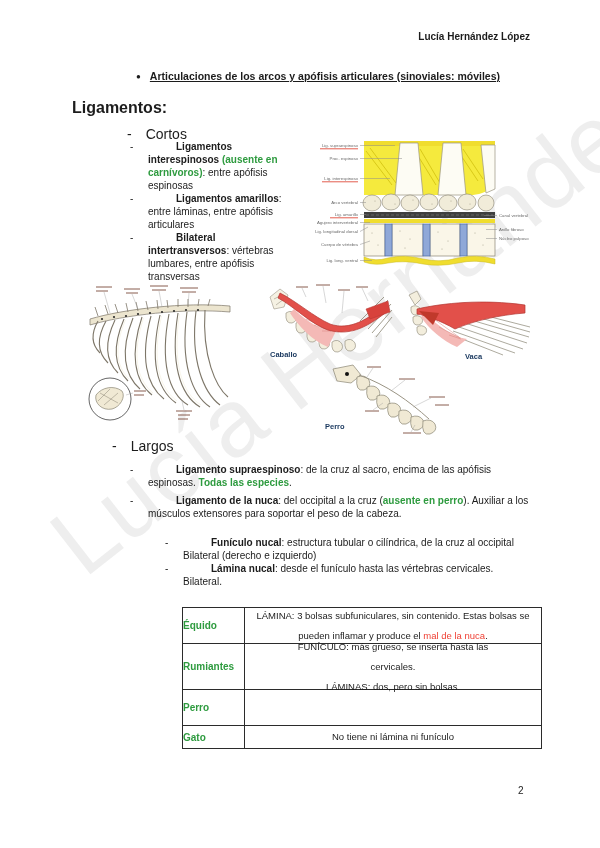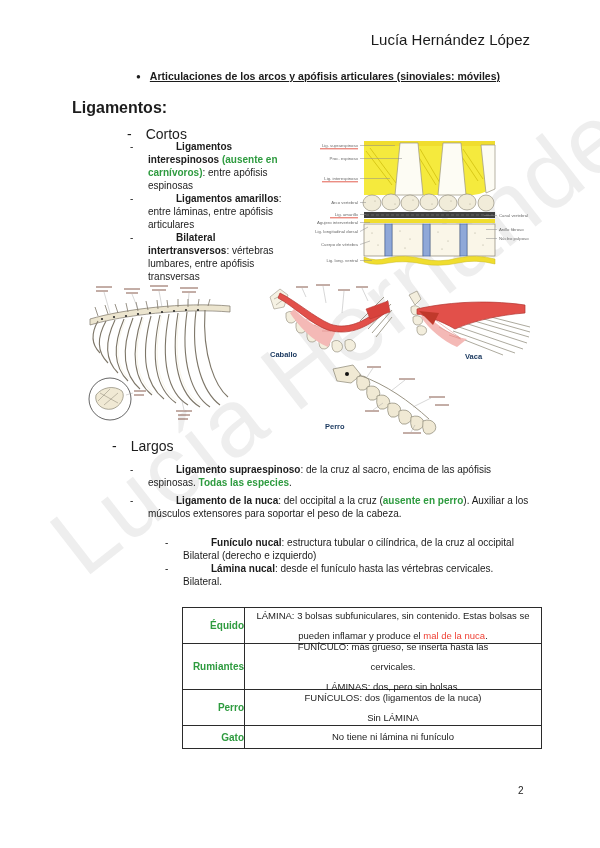--- a/index.html
+++ b/index.html
@@ -17,21 +17,21 @@
   .navy { fill:#17365d; font-weight:bold; }
 
   #watermark {
     position:absolute; left:64px; top:498px; z-index:0;
     font-size:96px; font-weight:400; color:#4a4a4a; opacity:0.09;
     white-space:nowrap; transform:rotate(-38deg); transform-origin:left center;
     letter-spacing:1px; pointer-events:none;
   }
   .z { z-index:1; }
 
-  #header-author { right:70px; top:31px; font-size:15px; font-weight:normal; }
+  #header-author { right:70px; top:31px; font-size:10px; font-weight:bold; }
   #bullet-title { left:136px; top:70px; font-size:10.5px; font-weight:bold; display:flex; gap:9px; }
   #bullet-title .t { text-decoration:underline; }
   #lig-heading { left:72px; top:99px; font-size:16px; font-weight:bold; }
 
   .dash-line { font-size:14px;margin-left:32px; }
   #cortos-label { left:95px; top:126px; }
   #largos-label { left:80px; top:438px; }
   .dash-gap { display:inline-block; width:14px; }
 
   .list { font-size:10px; line-height:13px; }
@@ -49,21 +49,21 @@
   .figlbl { fill:#6a6a6a; font-size:4.3px; }
 
   #species-table {
     position:absolute; left:182px; top:607px; width:360px; z-index:1;
     border:1.4px solid #2b2b2b; font-size:9.5px;
   }
   .trow { display:flex; border-top:1px solid #2b2b2b; }
   .trow:first-child { border-top:none; }
   .tc-sp {
     width:62px; border-right:1px solid #2b2b2b; display:flex;
-    align-items:center; justify-content:flex-end; font-size:10px;
+    align-items:center; justify-content:flex-start; font-size:10px;
   }
   .tc-d {
     flex:1; display:flex; flex-direction:column; align-items:center;
     justify-content:center; text-align:center; line-height:20px; padding:3px 5px;
   }
   .h36{height:35px}.h46{height:46px}.h37{height:36px}.h24{height:23px}
 
   #page-number { left:518px; top:785px; font-size:10px; }
 </style>
 </head>
@@ -436,24 +436,20 @@
       <div class="tc-d">
         <div>FUNÍCULO: más grueso, se inserta hasta las</div>
         <div>cervicales.</div>
         <div>LÁMINAS: dos, pero sin bolsas.</div>
       </div>
     </div>
     <div class="trow h37">
       <div class="tc-sp">
           <span class="green">Perro</span>
         </div>
-      <div class="tc-d">
-        <div>FUNÍCULOS: dos (ligamentos de la nuca)</div>
-        <div>Sin LÁMINA</div>
-      </div>
     </div>
     <div class="trow h24">
       <div class="tc-sp">
           <span class="green">Gato</span>
         </div>
       <div class="tc-d">
         <div>No tiene ni lámina ni funículo</div>
       </div>
     </div>
   </div>

